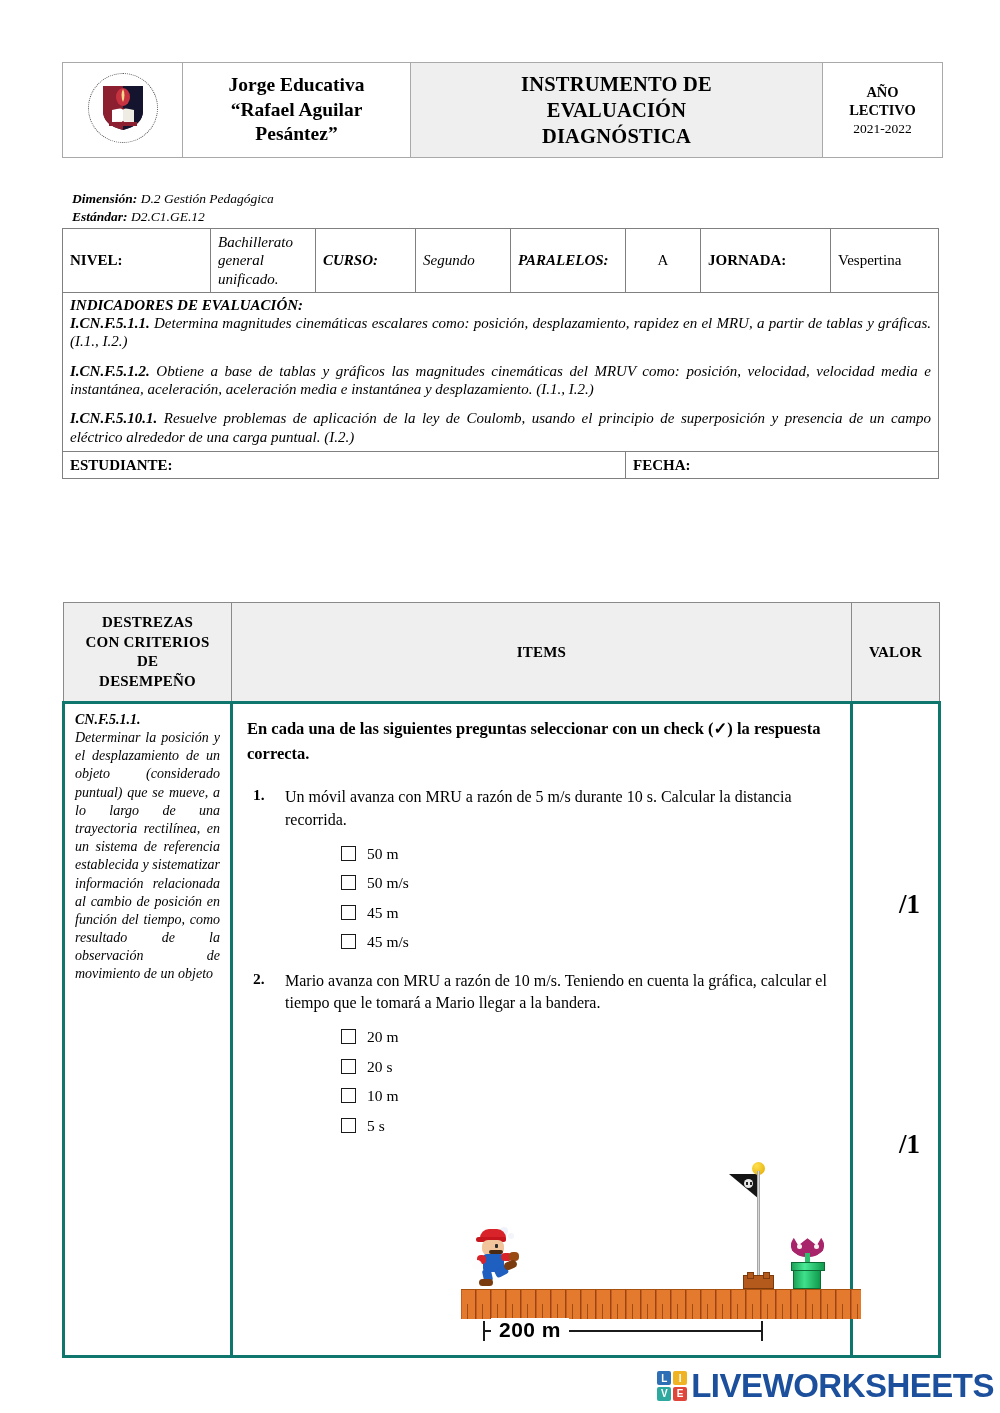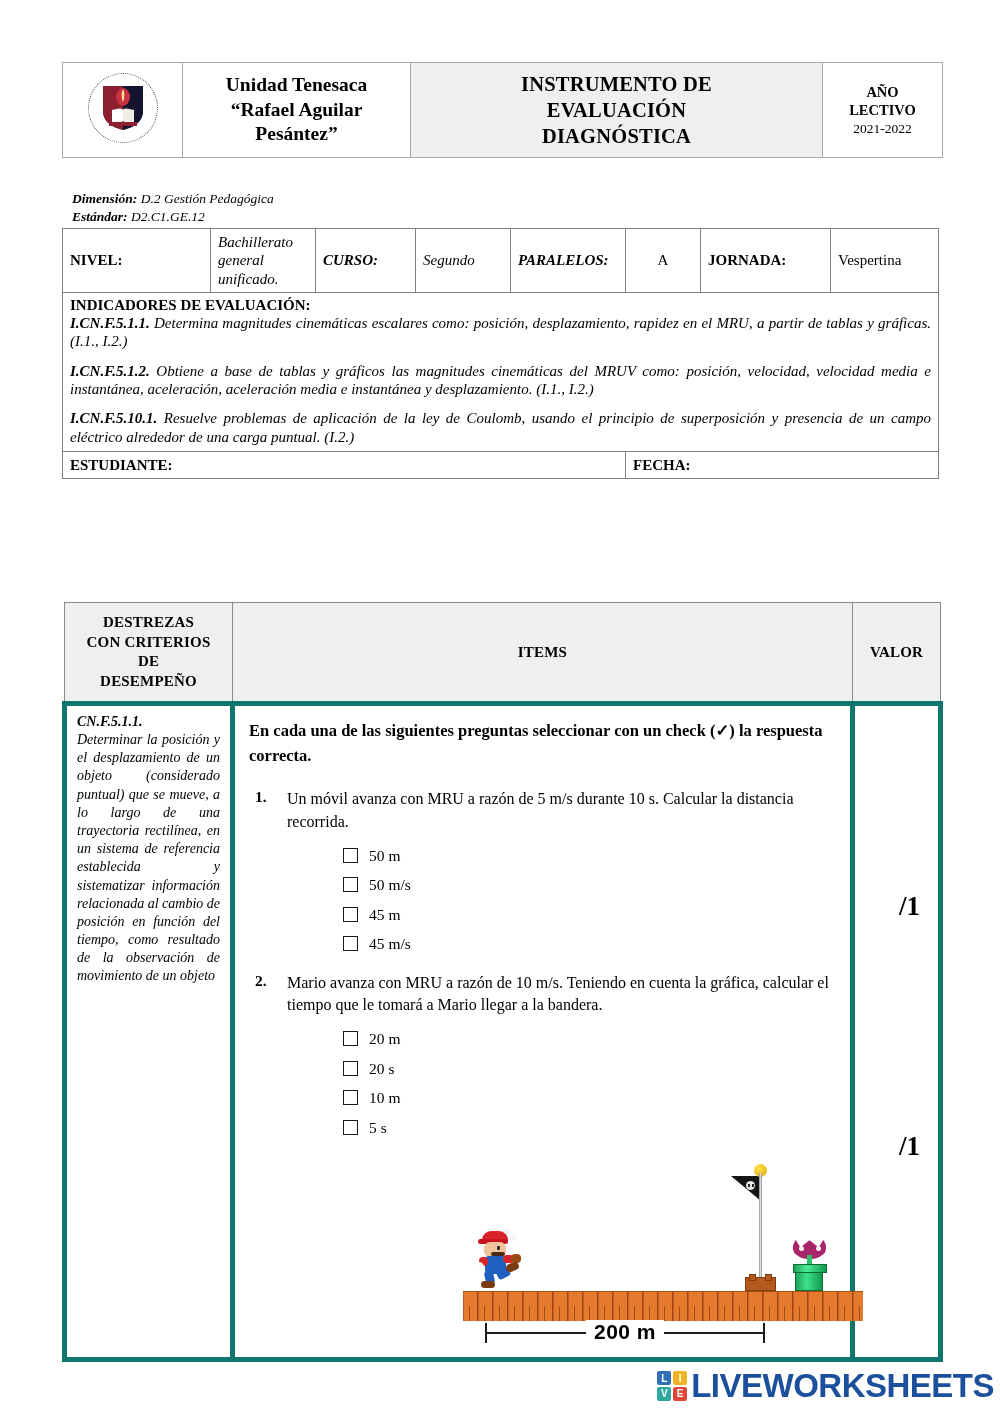--- a/index.html
+++ b/index.html
@@ -123,21 +123,21 @@
     font-weight: bold;
   }
   .val-i { font-style: italic; }
 
   .ind-cell {
     font-size: 15.2px;
     line-height: 1.34;
     padding: 3px 7px 5px 7px !important;
     text-align: justify;
   }
-  .ind-title { font-weight: bold; }
+  .ind-title { font-weight: bold; font-style: italic; }
   .ind-code { font-weight: bold; font-style: italic; }
   .ind-txt { font-style: italic; }
   .ind-gap { height: 11px; }
 
   
   .main-table {
     position: absolute;
     left: 62px; top: 602px;
     width: 876px;
     border-collapse: collapse;
@@ -146,21 +146,21 @@
   .main-table > thead > tr > th {
     border: 1px solid #8a8a8a;
     background: #efefef;
     font-weight: bold;
     font-size: 15px;
     padding: 10px 4px;
     vertical-align: middle;
     letter-spacing: .2px;
   }
   .main-table > tbody > tr > td {
-    border: 5px solid #0f766e;
+    border: 3px solid #0f766e;
     vertical-align: top;
     padding: 8px 10px;
   }
   .col-destrezas { width: 168px; }
   .col-items { width: 620px; }
   .col-valor { width: 88px; }
 
   .th-destrezas { line-height: 1.3; }
 
   .skill-code {
@@ -385,22 +385,21 @@
   }
   .dim-bar {
     position:absolute; left:0; top:11px; width:280px; height:2px; background:#1b1b1b;
   }
   .dim-tick-l, .dim-tick-r {
     position:absolute; top:2px; width:2px; height:20px; background:#1b1b1b;
   }
   .dim-tick-l { left:0; }
   .dim-tick-r { right:0; }
   .dim-label {
-    position:absolute; left:0; right:0; top:-1px;
-    text-align:center;
+    position:absolute; left:8px; right:0; top:-1px;
   }
   .dim-label span {
     background:#fff;
     padding: 0 8px;
     font-weight: bold;
     font-size: 21px;
     font-family: "Liberation Sans", sans-serif;
     letter-spacing: .5px;
   }
 
@@ -457,21 +456,21 @@
             <rect x="11" y="27" width="22" height="12" fill="#f4f1ea"></rect>
             <rect x="21" y="25" width="2" height="15" fill="#7a1220"></rect>
             <path d="M11 27 Q22 24 22 27 L22 39 Q22 36 11 39 Z" fill="#ffffff"></path>
             <path d="M33 27 Q22 24 22 27 L22 39 Q22 36 33 39 Z" fill="#efece4"></path>
             <rect x="8" y="39" width="28" height="4" fill="#8c2030"></rect>
           </svg>
         </div>
       </td>
       <td class="hdr-school-cell">
         <div class="school-name">
-          <div>Unidad Tenesaca</div>
+          <div>Jorge Educativa</div>
           <div>“Rafael Aguilar</div>
           <div>Pesántez”</div>
         </div>
       </td>
       <td class="hdr-title-cell">
         <div class="doc-title">
           <div>INSTRUMENTO DE</div>
           <div>EVALUACIÓN</div>
           <div>DIAGNÓSTICA</div>
         </div>

